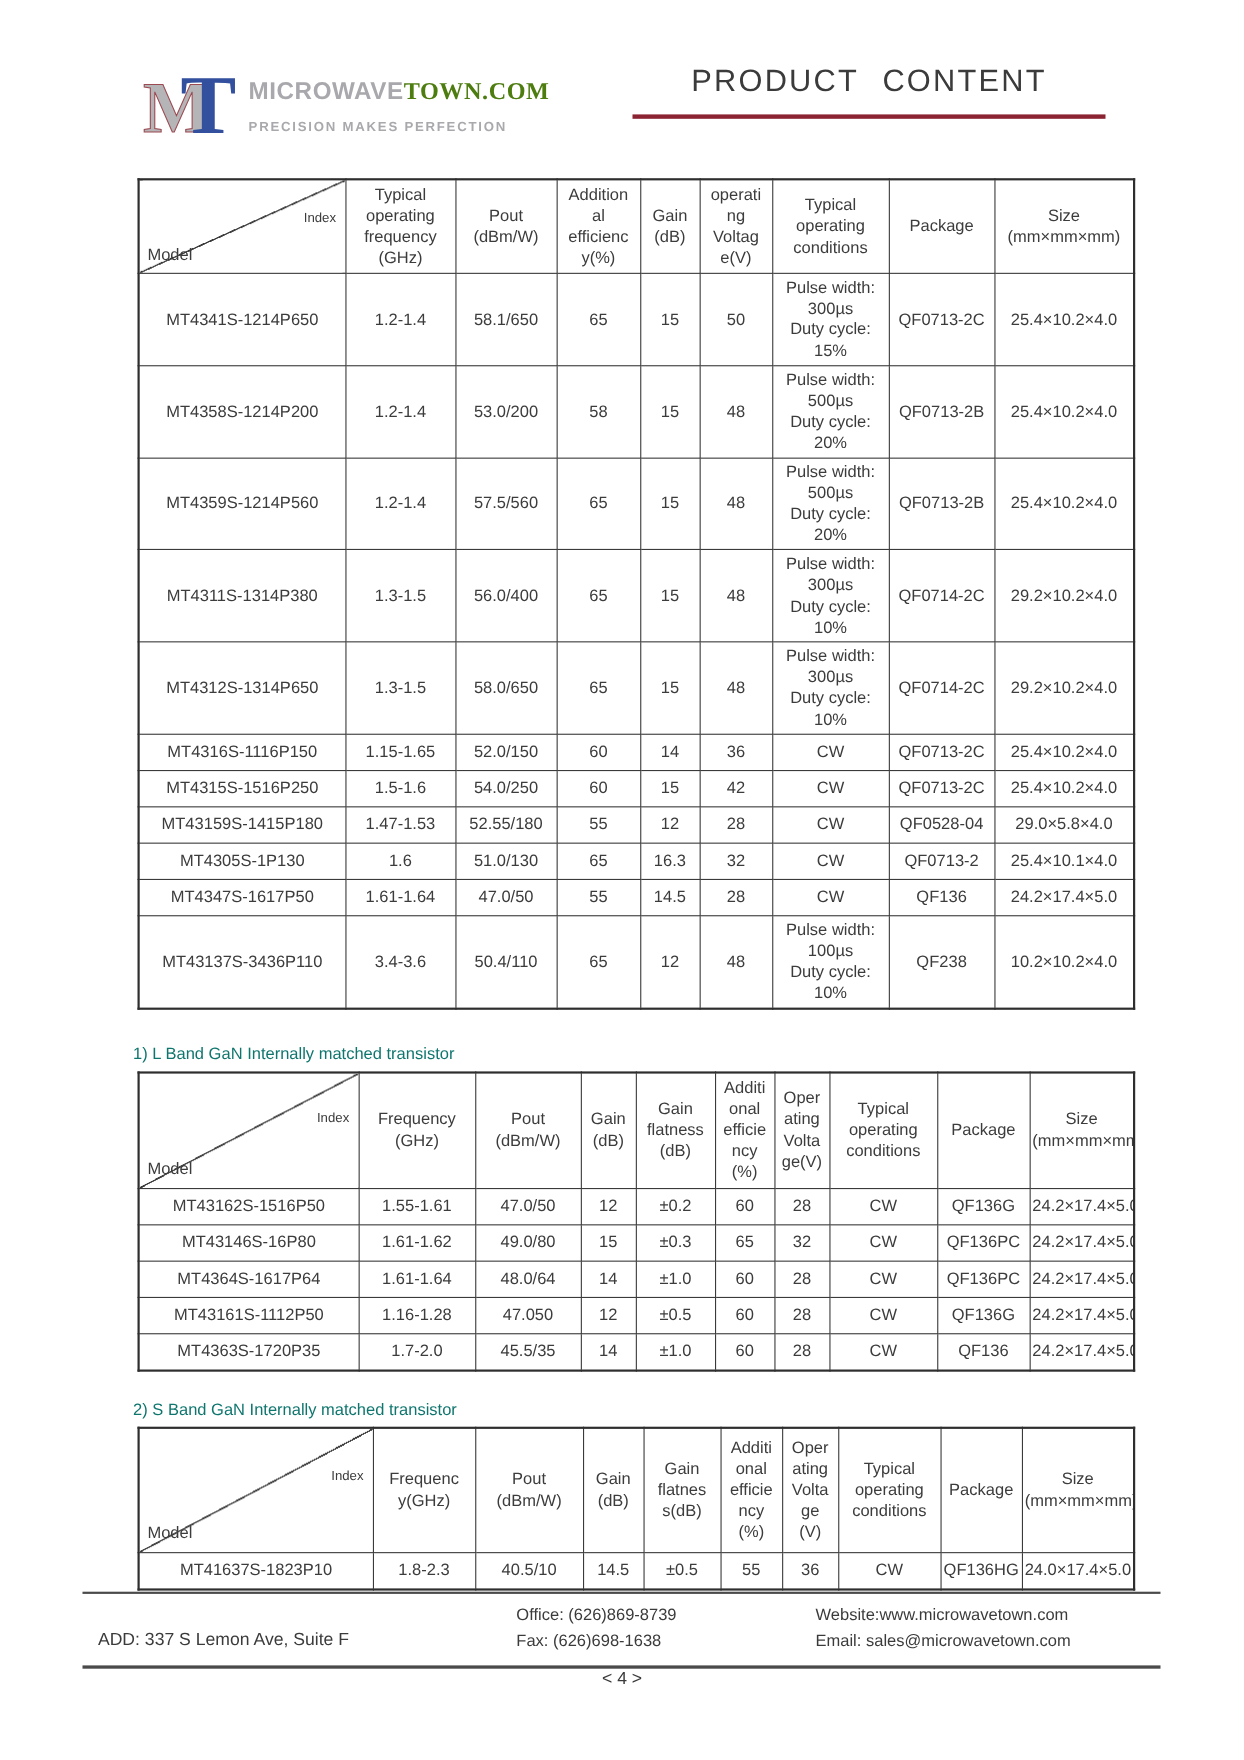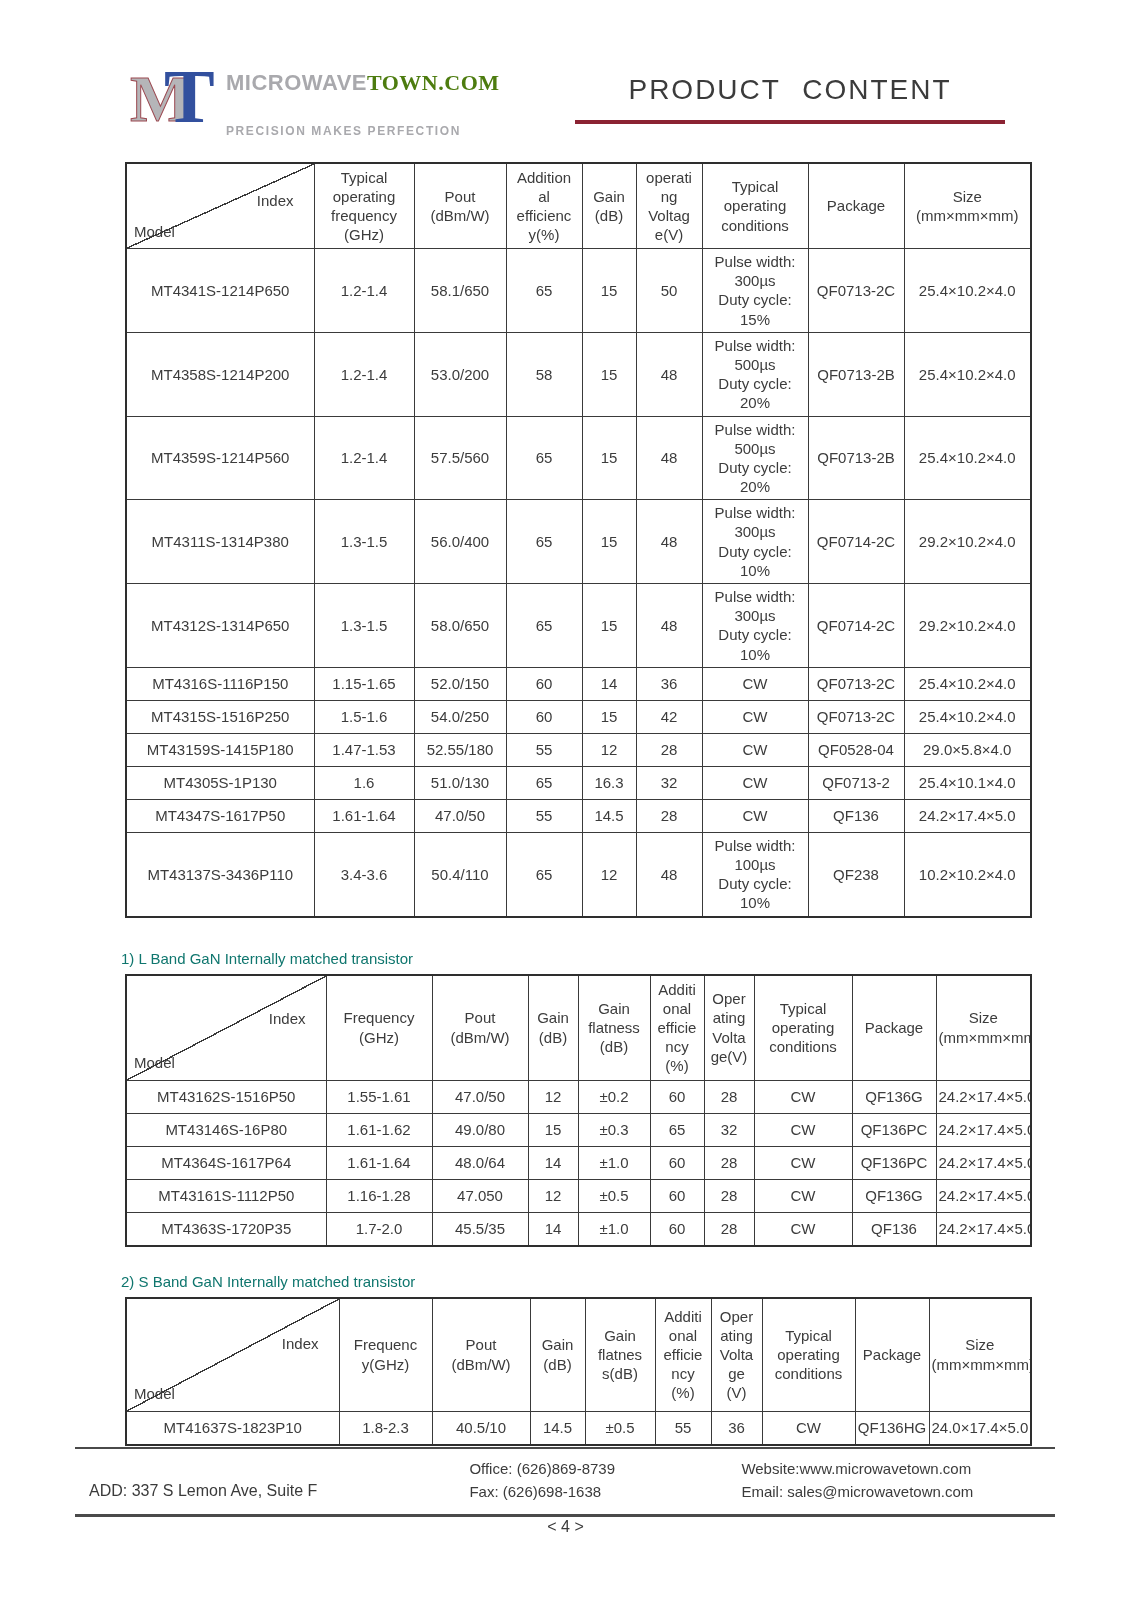--- a/index.html
+++ b/index.html
@@ -23,22 +23,22 @@
   }
   .logo-t{
     position:absolute;left:34px;top:0;
     font-family:"Liberation Serif",serif;font-weight:bold;
     font-size:76px;line-height:1;color:#32509e;
   }
   .logo-text{padding-top:12px;}
   .brand{font-size:22px;font-weight:bold;letter-spacing:0.5px;}
   .brand .gray{color:#a9a9ad;}
   .brand .blue{color:#4d7c0f;font-family:Liberation Serif, serif;}
-  .tagline{margin-top:28px;font-size:12px;letter-spacing:1.6px;color:#a9a9ad;font-weight:bold;}
-  .title-block{width:430px;text-align:center;margin-top:16px;}
+  .tagline{margin-top:12px;font-size:12px;letter-spacing:1.6px;color:#a9a9ad;font-weight:bold;}
+  .title-block{width:430px;text-align:center;}
   .page-title{font-size:28px;color:#3b3b3b;letter-spacing:2px;word-spacing:12px;}
   .title-rule{height:4px;background:#8b2332;margin-top:14px;}
   
   .content{margin:24px 0 0 125px;width:905px;}
   table{border-collapse:collapse;table-layout:fixed;width:905px;}
   table{border:2px solid #2e2e2e;}
   th,td{
     border:1px solid #3a3a3a;
     font-size:15px;font-weight:normal;
     text-align:center;vertical-align:middle;
@@ -50,21 +50,21 @@
   .t1 thead th{height:78px;}
   .t2 thead th{height:98px;}
   .t3 thead th{height:106px;}
   
   .corner{
     position:relative;padding:0;
     background:linear-gradient(to bottom right,
       transparent calc(50% - 0.7px), #3a3a3a calc(50% - 0.7px),
       #3a3a3a calc(50% + 0.7px), transparent calc(50% + 0.7px));
   }
-  .corner-index{position:absolute;top:32%;right:20px;font-size:15px;}
+  .corner-index{position:absolute;top:32%;right:8px;font-size:12px;}
   .corner-model{position:absolute;bottom:7px;left:7px;font-size:15px;}
   .section-title{margin:36px 0 0 -6px;font-size:19px;color:#3b3b3b;}
   .section-title .num{margin-right:14px;}
   .tbl-caption{margin:32px 0 7px -4px;font-size:15px;color:#0f766e;}
   .t3-caption{margin-top:26px;}
   
   .footer{
     position:absolute;left:75px;top:1447px;width:980px;
     border-top:2px solid #4a4a4a;border-bottom:3px solid #4a4a4a;
     display:flex;align-items:flex-end;

